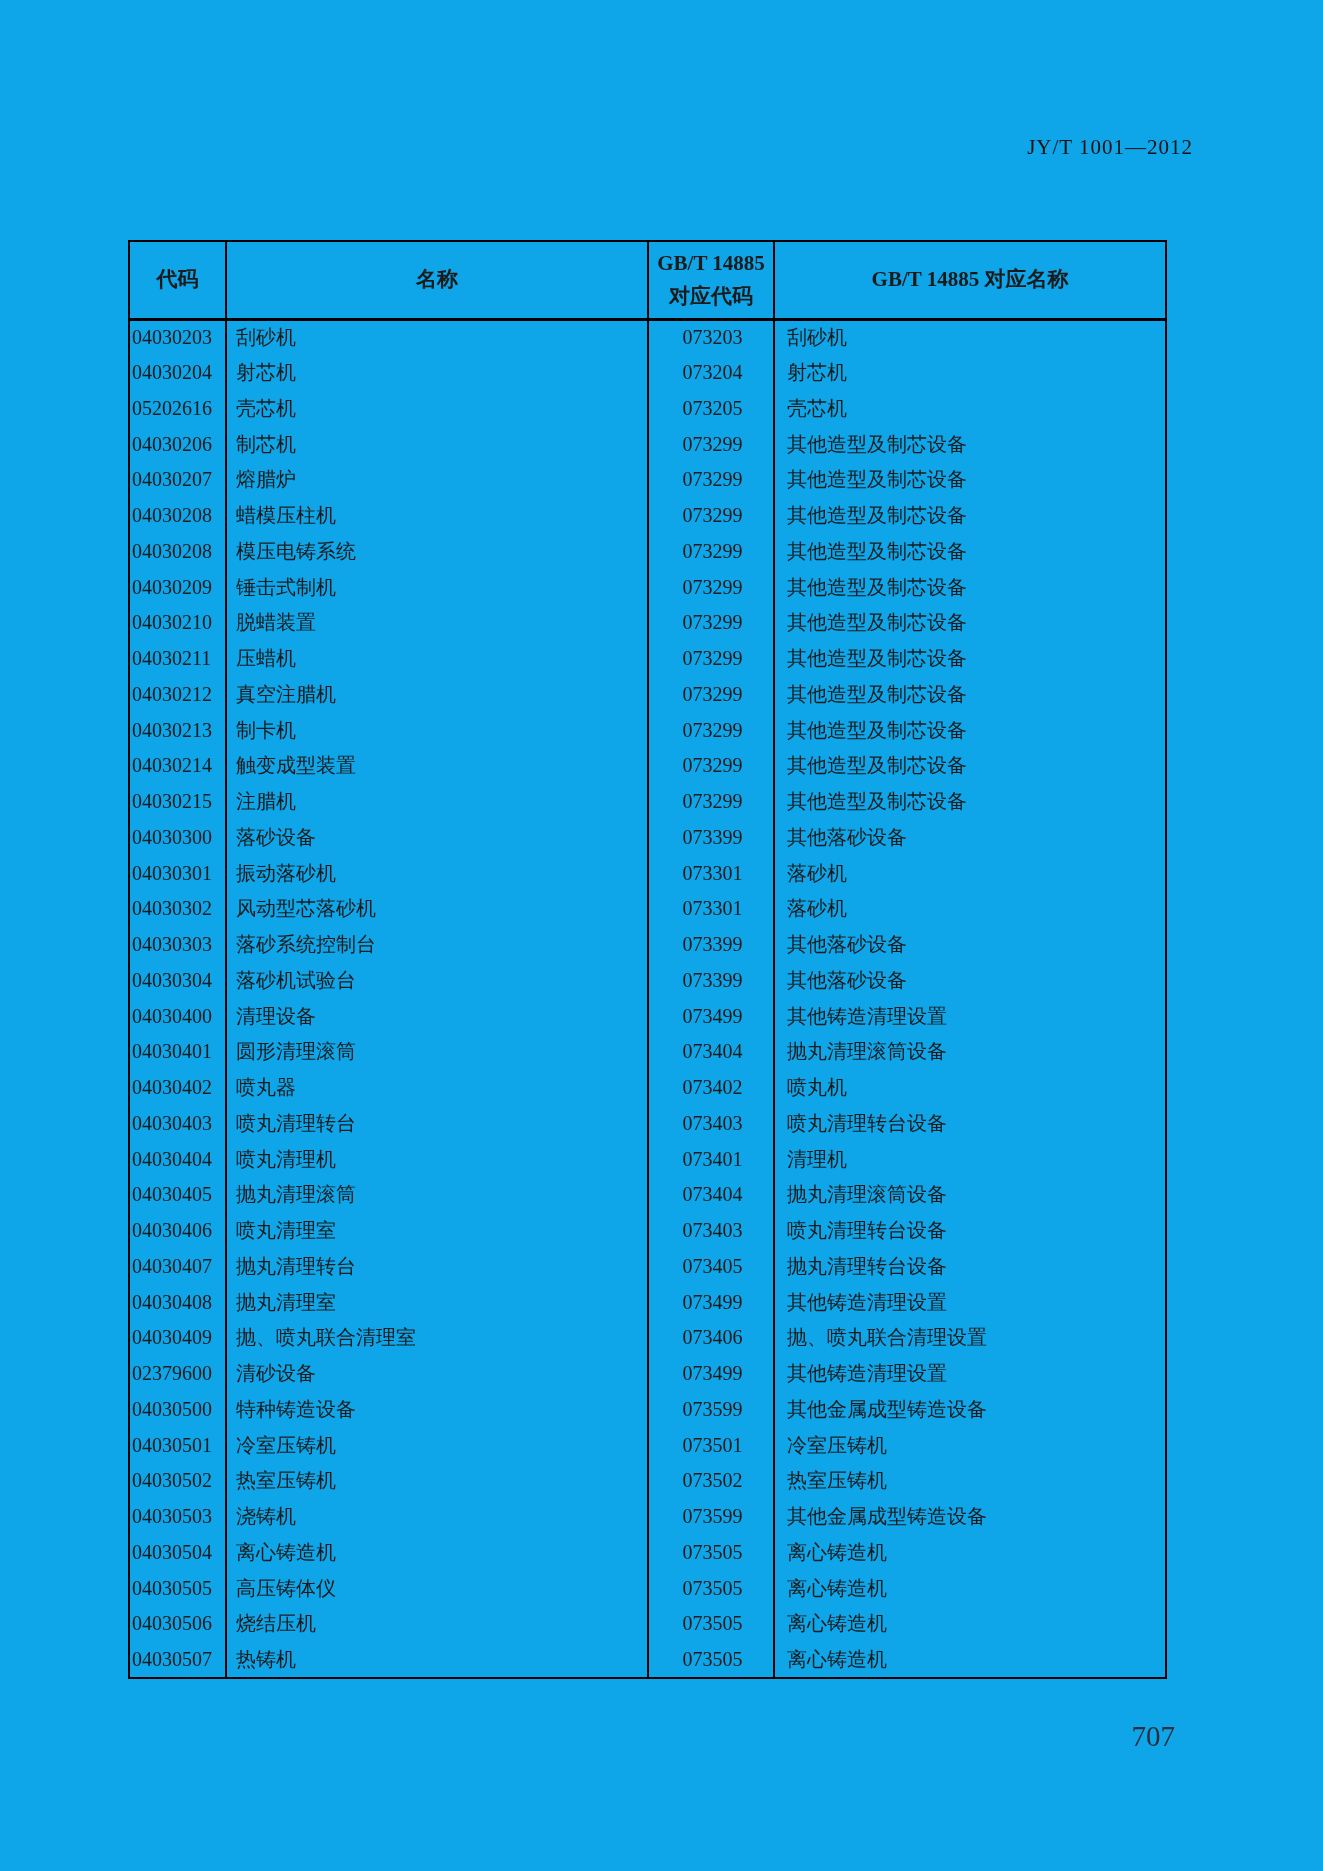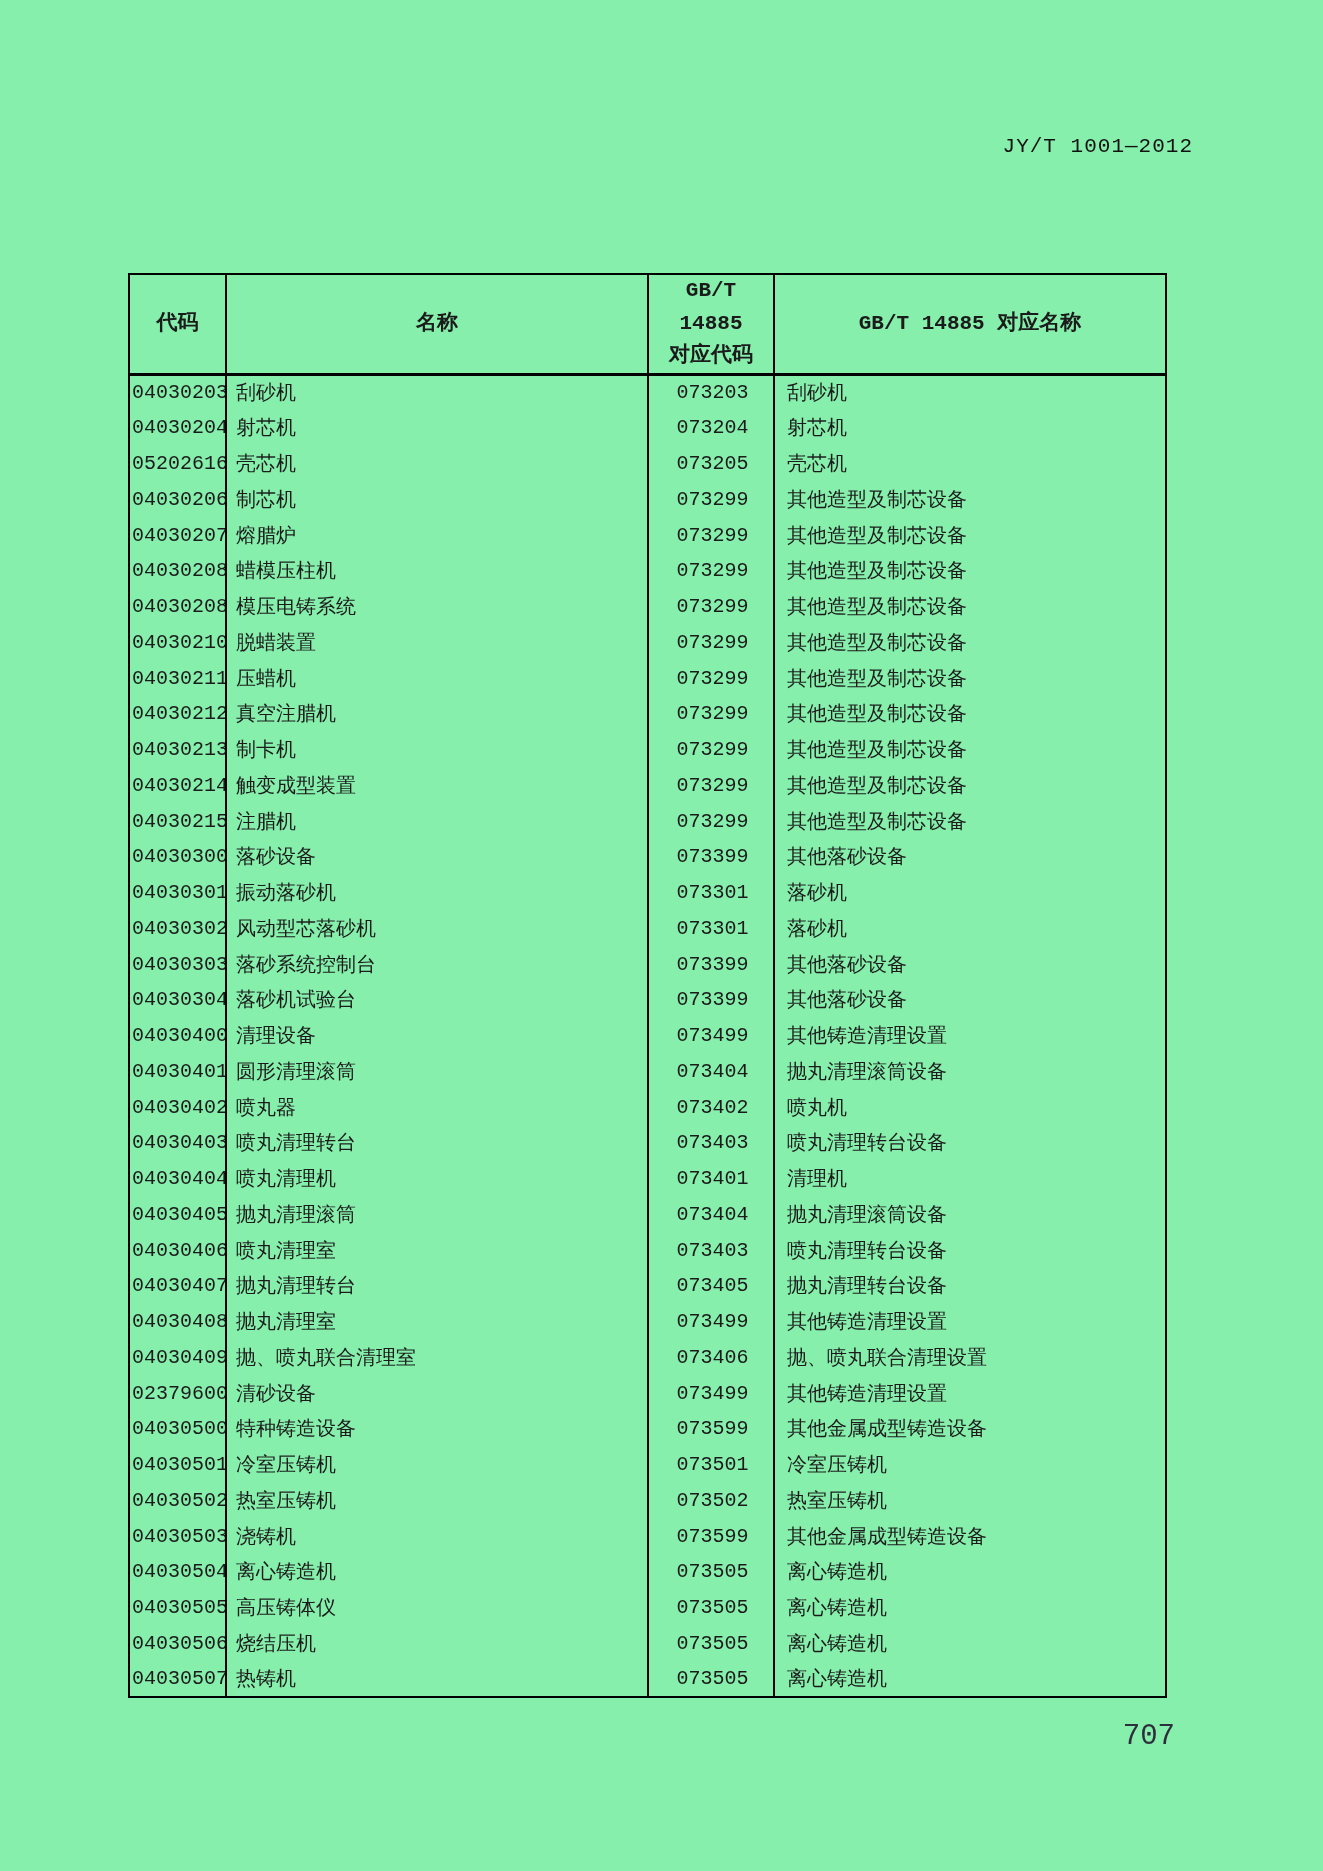--- a/index.html
+++ b/index.html
@@ -4,43 +4,42 @@
 <style>
   html, body {
     margin: 0;
     padding: 0;
     background: #ffffff;
   }
   .page {
     position: relative;
     width: 1323px;
     height: 1871px;
-    background: #86efac;
-    font-family: Liberation Mono, monospace;
+    background: #0ea5e9;
+    font-family: Liberation Serif, serif;
     color: #1b1b1b;
     overflow: hidden;
   }
   .std-num {
     position: absolute;
     top: 135px;
     right: 130px;
     font-size: 21px;
     letter-spacing: 1px;
     color: #111111;
     white-space: nowrap;
   }
   table.doc-table {
     position: absolute;
     left: 128px;
     top: 240px;
     width: 1037px;
     border-collapse: collapse;
     table-layout: fixed;
     border: 2px solid #000000;
-    margin-top: 33px;
   }
   table.doc-table col.w1 { width: 97px; }
   table.doc-table col.w2 { width: 422px; }
   table.doc-table col.w3 { width: 126px; }
   table.doc-table col.w4 { width: 392px; }
   table.doc-table thead tr {
     height: 78px;
   }
   table.doc-table thead th {
     border-right: 2px solid #000000;
@@ -147,20 +146,26 @@
           <td class="c3">073299</td>
           <td class="c4">其他造型及制芯设备</td>
         </tr>
         <tr>
           <td class="c1">04030208</td>
           <td class="c2">模压电铸系统</td>
           <td class="c3">073299</td>
           <td class="c4">其他造型及制芯设备</td>
         </tr>
         <tr>
+          <td class="c1">04030209</td>
+          <td class="c2">锤击式制机</td>
+          <td class="c3">073299</td>
+          <td class="c4">其他造型及制芯设备</td>
+        </tr>
+        <tr>
           <td class="c1">04030210</td>
           <td class="c2">脱蜡装置</td>
           <td class="c3">073299</td>
           <td class="c4">其他造型及制芯设备</td>
         </tr>
         <tr>
           <td class="c1">04030211</td>
           <td class="c2">压蜡机</td>
           <td class="c3">073299</td>
           <td class="c4">其他造型及制芯设备</td>

